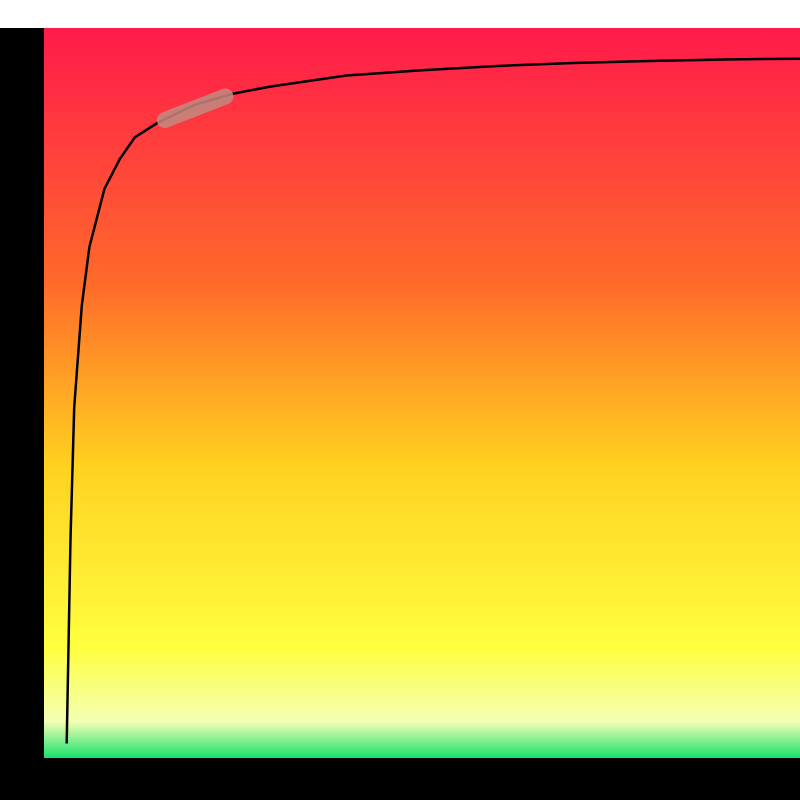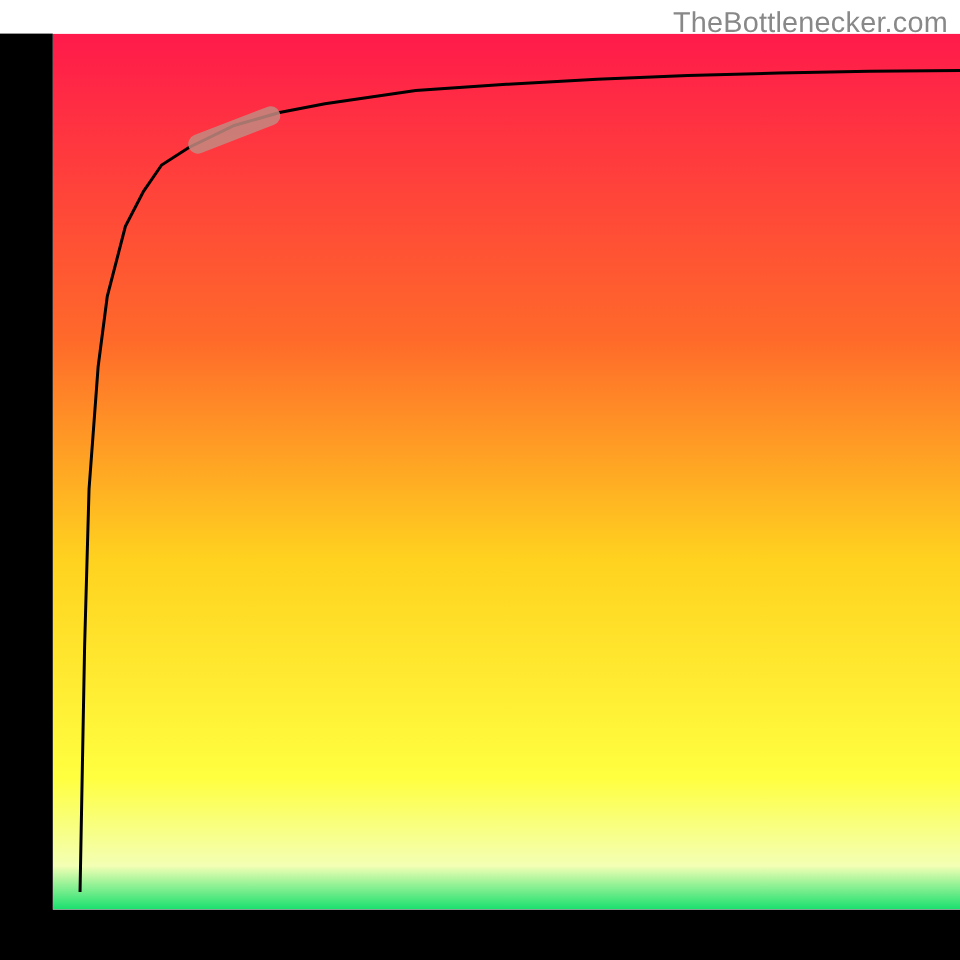--- a/index.html
+++ b/index.html
@@ -56,21 +56,20 @@
   .highlight-capsule {
     fill: #c38a80;
     opacity: 0.85;
   }
 </style>
 </head>
 <body>
 
 <div class="canvas">
 
-  <div class="watermark">TheBottlenecker.com</div>
 
   <div class="axis-left"></div>
   <div class="axis-bottom"></div>
 
   <div class="plot-area">
     <svg viewBox="0 0 756 730">
       <defs>
         <linearGradient id="bg-grad" x1="0" y1="0" x2="0" y2="1">
 
         <stop offset="0%" stop-color="#ff1a4b"></stop>

